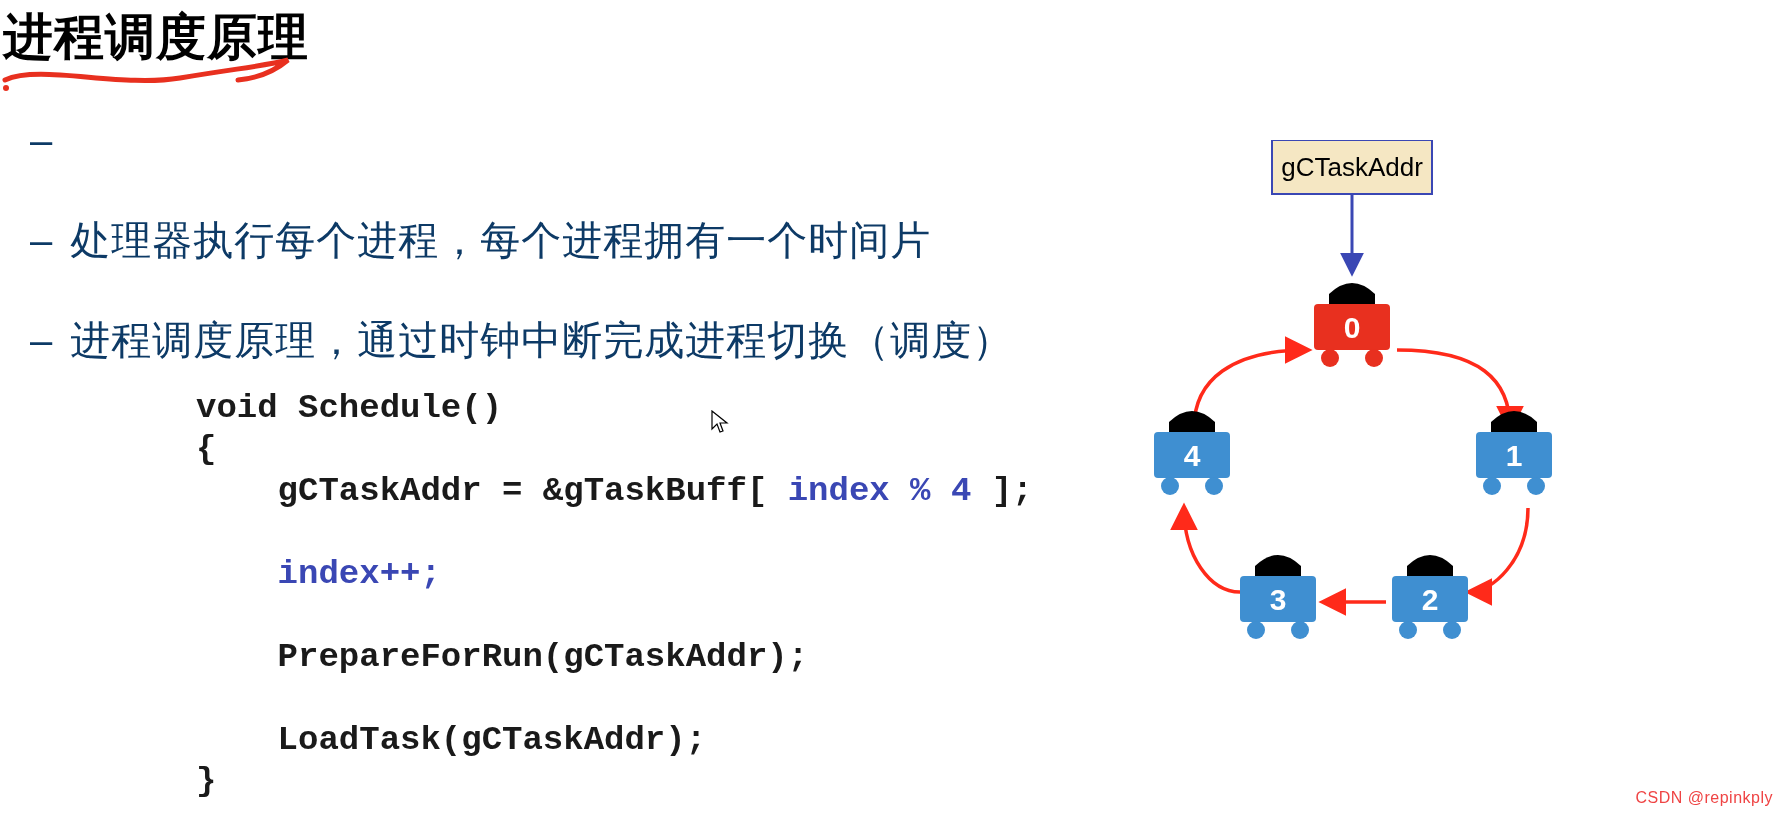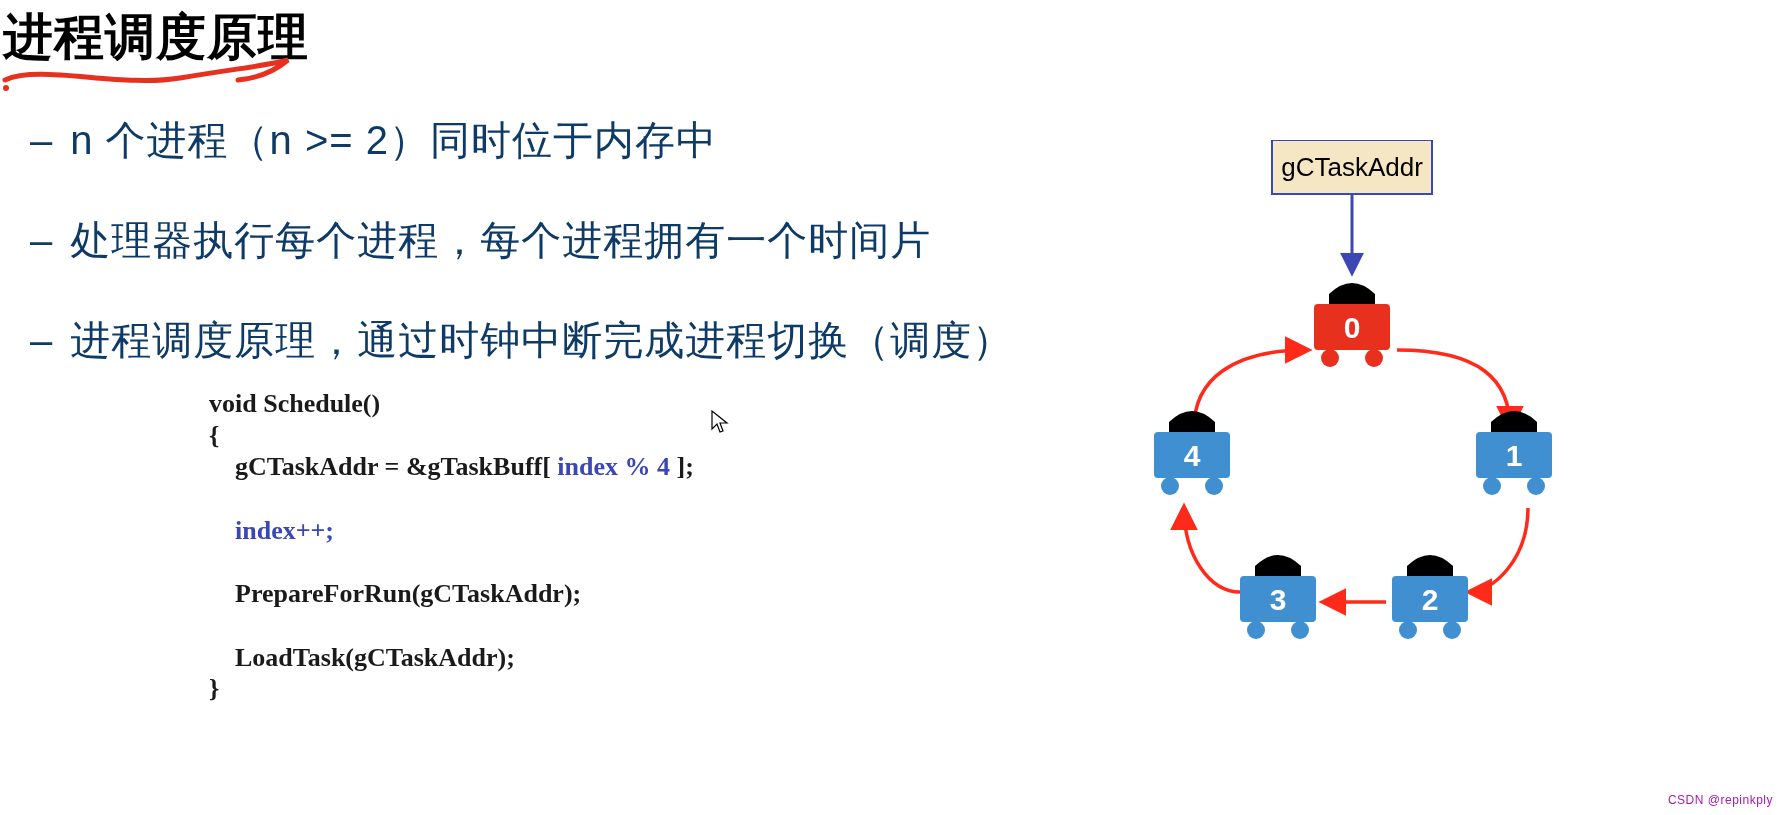--- a/index.html
+++ b/index.html
@@ -3,42 +3,41 @@
 <meta charset="utf-8">
 <style>
   html,body{margin:0;padding:0;background:#fff;font-family:"Microsoft YaHei","PingFang SC","Heiti SC",Arial,sans-serif;color:#000;}
   .page{position:relative;width:1791px;height:815px;overflow:hidden;}
   .title{position:absolute;left:3px;top:4px;font-size:50px;font-weight:700;letter-spacing:1px;color:#000}
   .underline{position:absolute;left:0;top:56px;width:300px;height:40px;}
   .bullets{position:absolute;left:30px;top:118px;}
   .bullets .row{display:flex;align-items:flex-start;margin-bottom:56px}
   .bullets .dash{font-size:40px;color:#0d3a66;font-weight:400;margin-right:18px;line-height:1.1}
   .bullets .txt{font-size:40px;color:#0d3a66;font-weight:400;line-height:1.1;letter-spacing:1px}
-  .code{position:absolute;left:209px;top:388px;font-family:Liberation Serif, serif;font-size:26px;line-height:1.22;color:#1a1a1a;font-weight:600;white-space:pre}
+  .code{position:absolute;left:196px;top:388px;font-family:Liberation Mono, monospace;font-size:34px;line-height:1.22;color:#1a1a1a;font-weight:600;white-space:pre}
   .code .kw{color:#3a47b4}
   .diagram{position:absolute;left:1072px;top:140px;width:560px;height:560px}
-  .watermark{position:absolute;right:18px;bottom:8px;color:#a21caf;font-size:12px;font-family:Arial,sans-serif;letter-spacing:.5px}
+  .watermark{position:absolute;right:18px;bottom:8px;color:#ef4444;font-size:16px;font-family:Arial,sans-serif;letter-spacing:.5px}
   .cursor{position:absolute;width:18px;height:24px;pointer-events:none}
   .cursor svg{display:block}
 </style>
 </head>
 <body>
 
 <div class="page">
 
   <div class="title">进程调度原理</div>
   <svg class="underline" viewBox="0 0 300 40">
     <path d="M5 24 C 40 8, 120 32, 180 22 S 265 10, 288 4 C 276 14, 260 22, 238 24" fill="none" stroke="#e8301f" stroke-width="5" stroke-linecap="round"></path>
     <circle cx="6" cy="32" r="3" fill="#e8301f"></circle>
   </svg>
 
   <div class="bullets">
     <div class="row">
       <span class="dash">–</span>
-      <span class="txt">n 个进程（n &gt;= 2）同时位于内存中</span>
     </div>
     <div class="row">
       <span class="dash">–</span>
       <span class="txt">处理器执行每个进程，每个进程拥有一个时间片</span>
     </div>
     <div class="row">
       <span class="dash">–</span>
       <span class="txt">进程调度原理，通过时钟中断完成进程切换（调度）</span>
     </div>
   </div>

